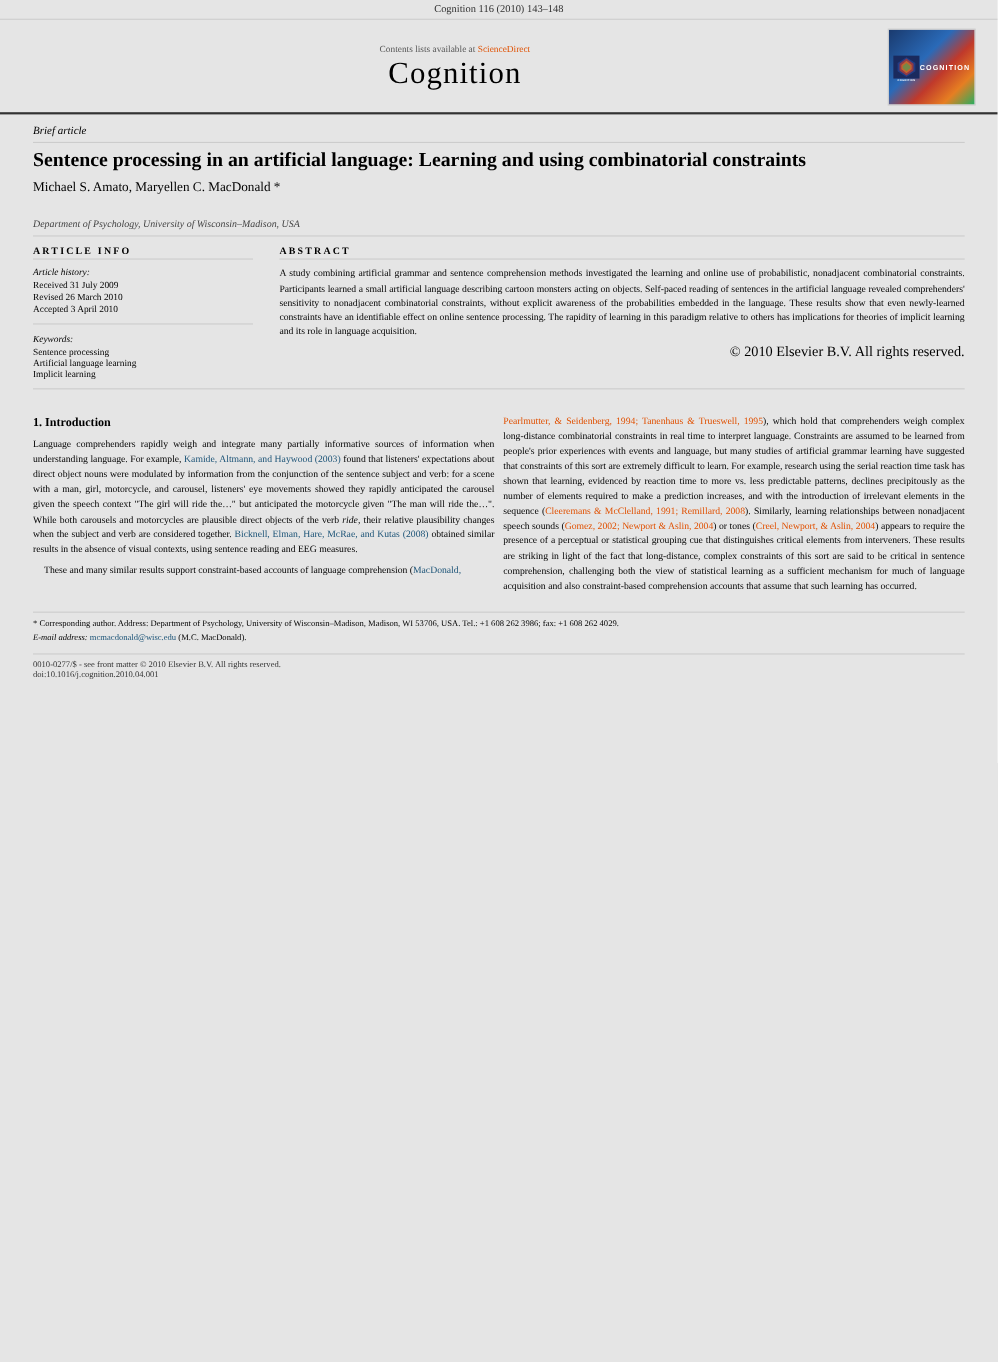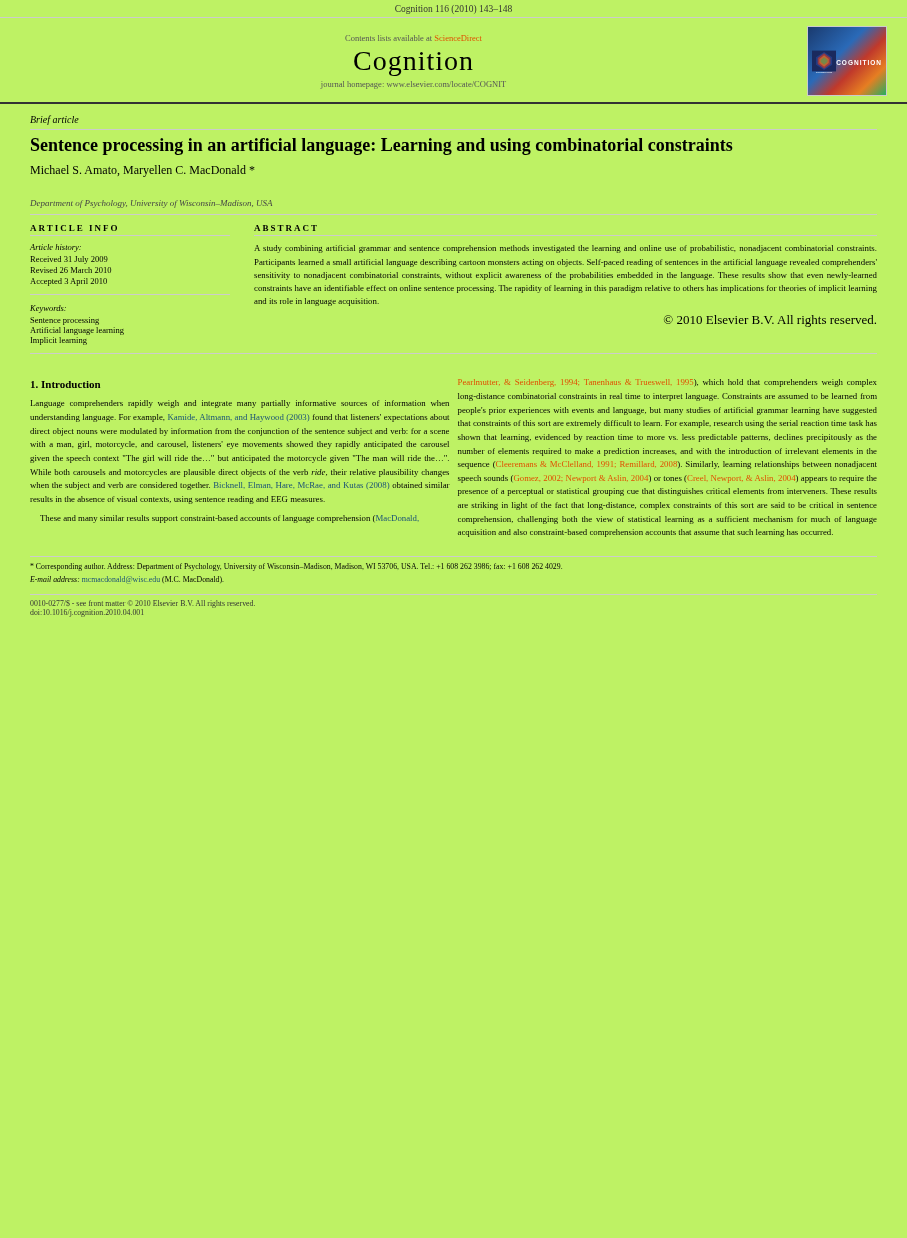--- a/index.html
+++ b/index.html
@@ -7,21 +7,21 @@
       font-family: "Times New Roman", Times, serif;
       font-size: 10px;
       background: #fff;
       color: #000;
       width: 907px;
       min-height: 1238px;
     }
     .page {
       width: 907px;
       min-height: 1238px;
-      background: #bef264;
+      background: #e5e5e5;
       padding: 0;
     }
     
     .citation-bar {
       text-align: center;
       font-size: 9.5px;
       color: #333;
       padding: 4px 0 3px 0;
       border-bottom: 1px solid #ccc;
     }
@@ -245,21 +245,20 @@
 
   <div class="journal-header">
 
 
     <div class="journal-center">
       <div class="sciencedirect-line">
         <span>Contents lists available at</span>
         <span class="orange" style="cursor:pointer;">ScienceDirect</span>
       </div>
       <div class="journal-title-main">Cognition</div>
-      <div class="journal-homepage">journal homepage: www.elsevier.com/locate/COGNIT</div>
     </div>
 
     <div class="cognition-logo">
       <svg width="72" height="62" viewBox="0 0 72 62">
         <rect width="72" height="62" fill="#1a2a5e"></rect>
         <polygon points="36,4 60,20 60,42 36,58 12,42 12,20" fill="#2a4a9e" opacity="0.6"></polygon>
         <polygon points="36,8 55,22 55,40 36,54 17,40 17,22" fill="#c0392b" opacity="0.7"></polygon>
         <polygon points="36,14 50,25 50,37 36,48 22,37 22,25" fill="#e67e22" opacity="0.6"></polygon>
         <polygon points="36,20 46,28 46,34 36,42 26,34 26,28" fill="#27ae60" opacity="0.5"></polygon>
         <text x="36" y="68" text-anchor="middle" fill="white" font-size="7" font-family="Arial" font-weight="bold" letter-spacing="1">COGNITION</text>

